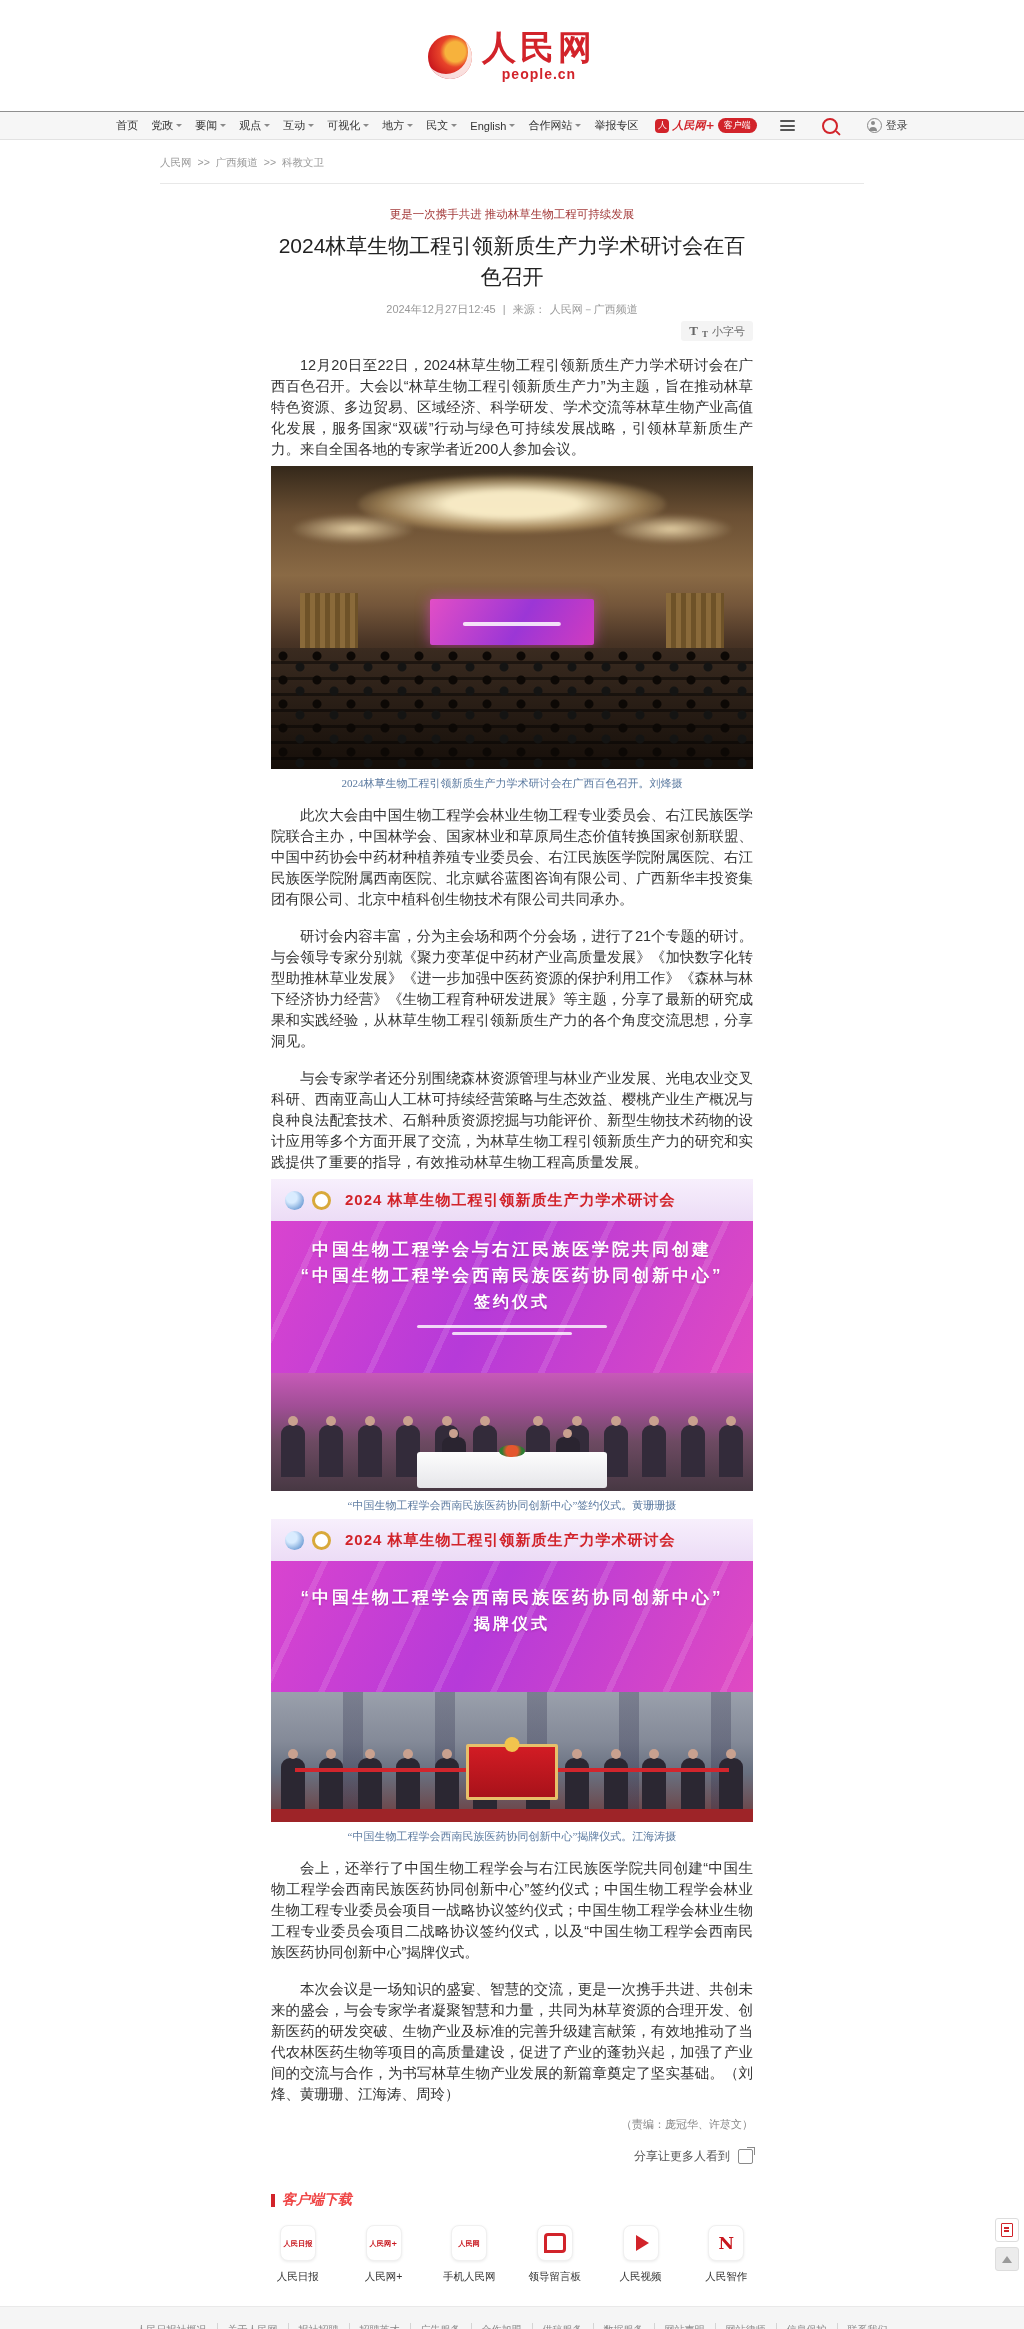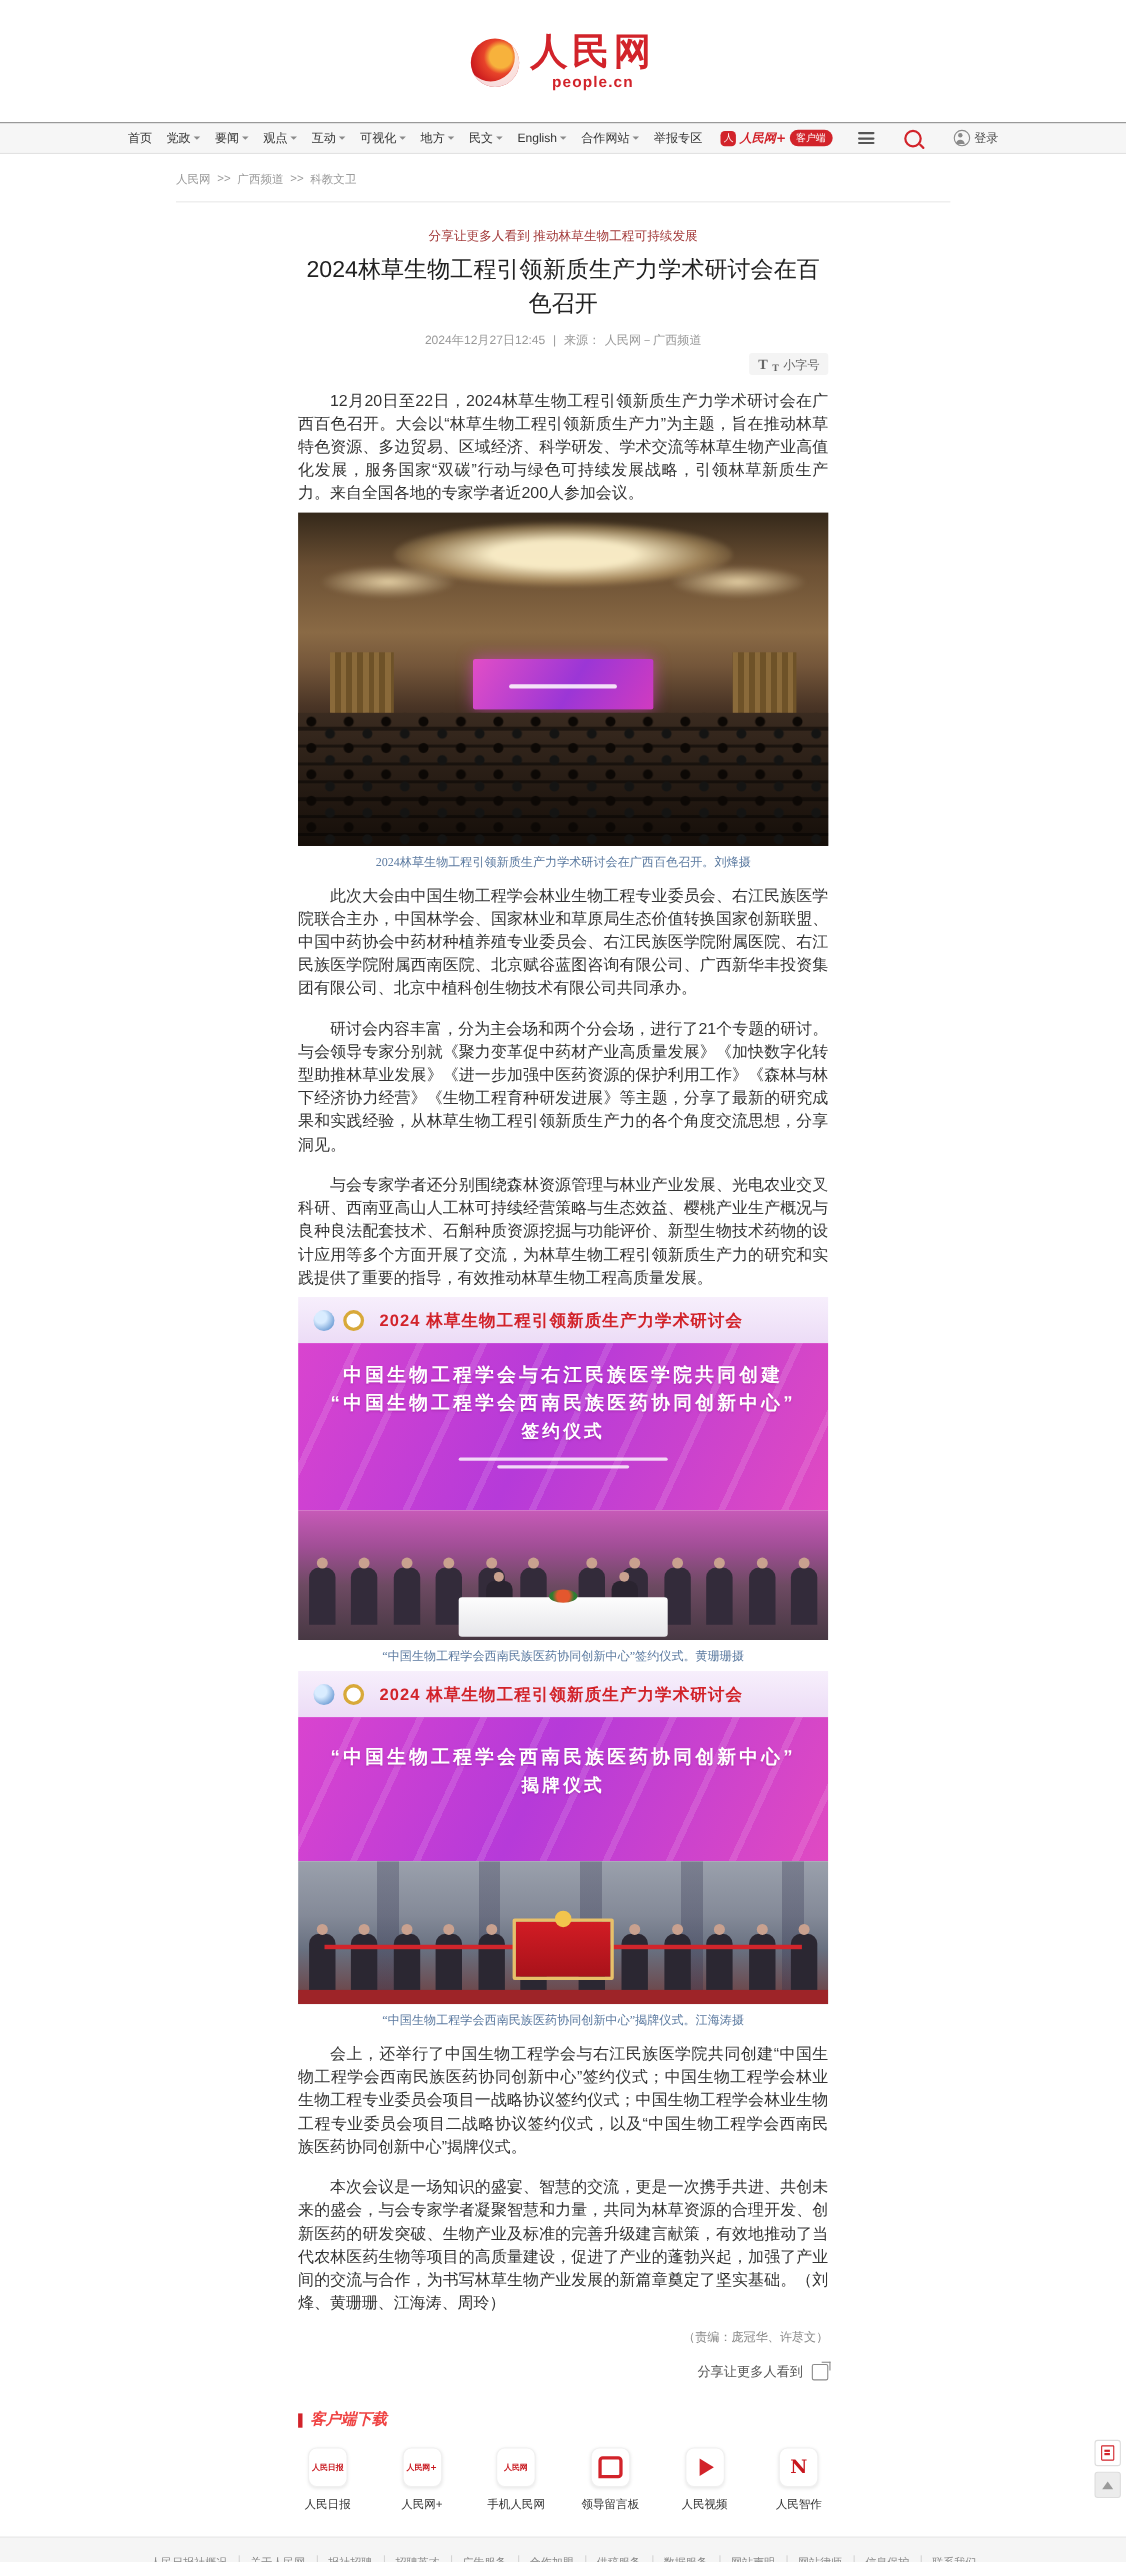--- a/index.html
+++ b/index.html
@@ -224,21 +224,21 @@
     <div class="breadcrumb">
       <span class="bc-link">人民网</span>
       <span>&gt;&gt;</span>
       <span class="bc-link">广西频道</span>
       <span>&gt;&gt;</span>
       <span class="bc-link">科教文卫</span>
     </div>
   </div>
 
   <main class="article">
-    <div class="kicker">分享让更多人看到 推动林草生物工程可持续发展</div>
+    <div class="kicker">更是一次携手共进 推动林草生物工程可持续发展</div>
     <h1 class="title">2024林草生物工程引领新质生产力学术研讨会在百色召开</h1>
     <div class="meta">
       <span>2024年12月27日12:45</span>
       <span>|</span>
       <span>来源：</span><span>人民网－广西频道</span>
     </div>
     <div class="font-tool-row">
       <span class="font-tool">
         <span class="ft-big">T</span>
           <span class="ft-small">T</span>

